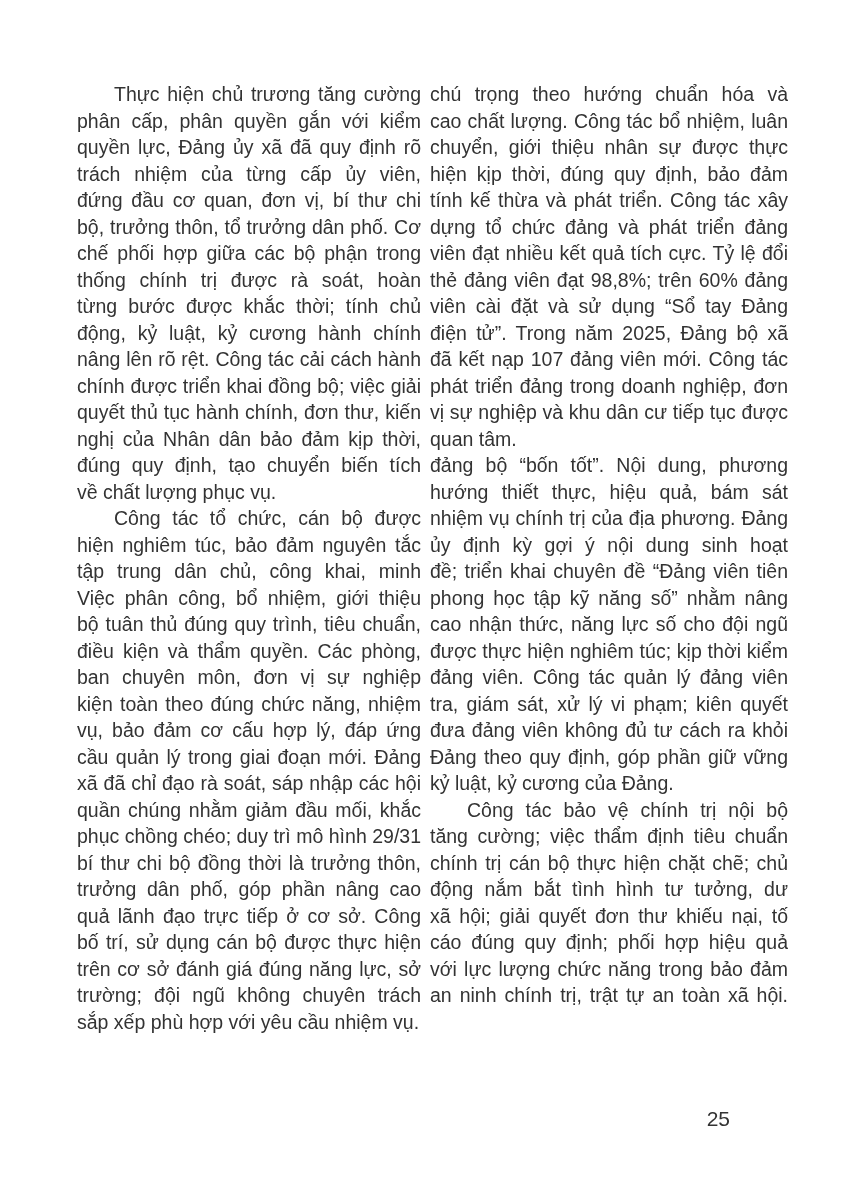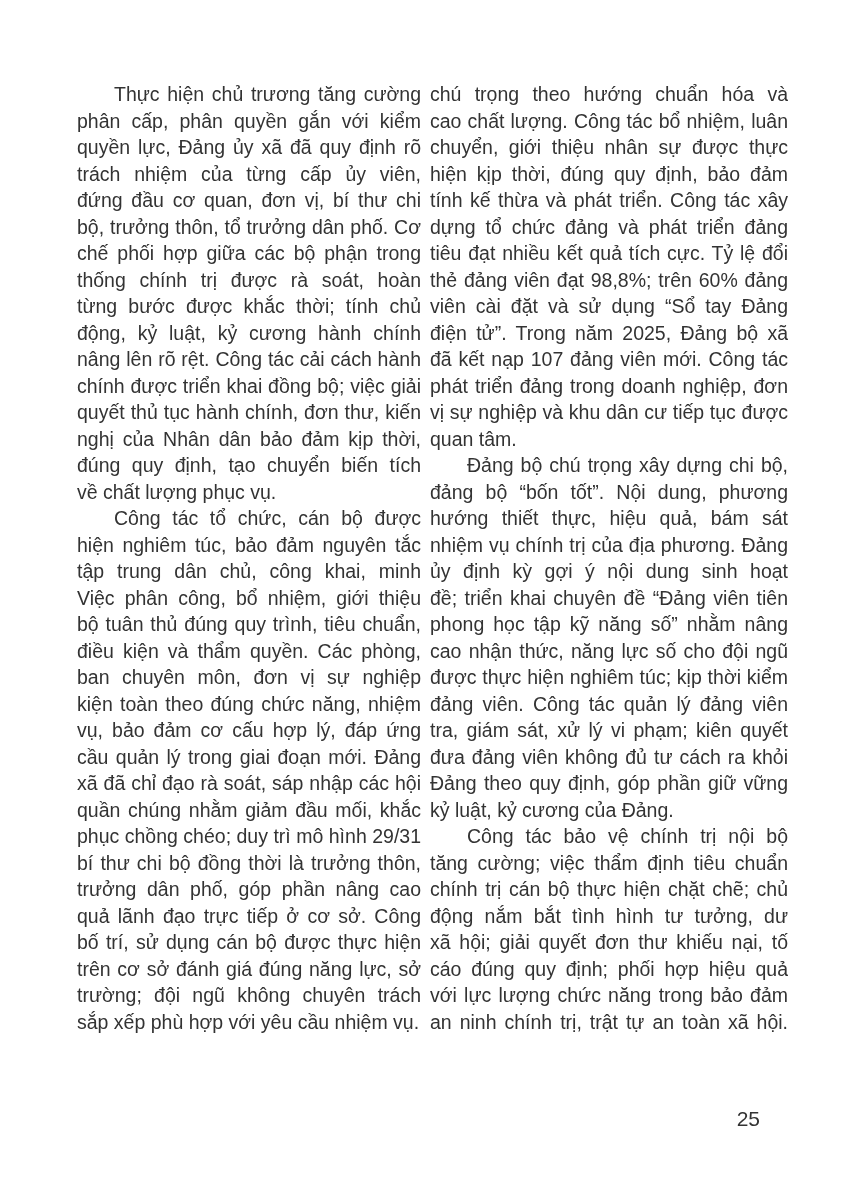--- a/index.html
+++ b/index.html
@@ -33,21 +33,21 @@
     text-align: left;
   }
   .line.jfy {
     text-align: justify;
     text-align-last: justify;
   }
   .line.indent { text-indent: 37px; }
   .page-number {
     position: absolute;
     top: 1106px;
-    left: 692px;
+    left: 662px;
     width: 68px;
     text-align: right;
     font-size: 21px;
     line-height: 26px;
     color: #333333;
   }
 </style>
 </head>
 <body>
 
@@ -95,31 +95,30 @@
       </div>
     </div>
   <div class="col col-right">
       <div class="para">
         <div class="line jfy">chú trọng theo hướng chuẩn hóa và nâng</div>
         <div class="line jfy">cao chất lượng. Công tác bổ nhiệm, luân</div>
         <div class="line jfy">chuyển, giới thiệu nhân sự được thực</div>
         <div class="line jfy">hiện kịp thời, đúng quy định, bảo đảm</div>
         <div class="line jfy">tính kế thừa và phát triển. Công tác xây</div>
         <div class="line jfy">dựng tổ chức đảng và phát triển đảng</div>
-        <div class="line jfy">tiêu đạt nhiều kết quả tích cực. Tỷ lệ đổi</div>
+        <div class="line jfy">viên đạt nhiều kết quả tích cực. Tỷ lệ đổi</div>
         <div class="line jfy">thẻ đảng viên đạt 98,8%; trên 60% đảng</div>
         <div class="line jfy">viên cài đặt và sử dụng “Sổ tay Đảng viên</div>
         <div class="line jfy">điện tử”. Trong năm 2025, Đảng bộ xã</div>
         <div class="line jfy">đã kết nạp 107 đảng viên mới. Công tác</div>
         <div class="line jfy">phát triển đảng trong doanh nghiệp, đơn</div>
         <div class="line jfy">vị sự nghiệp và khu dân cư tiếp tục được</div>
         <div class="line">quan tâm.</div>
       </div>
       <div class="para">
-        <div class="line jfy indent">Đảng bộ chú trọng xây dựng chi bộ,</div>
         <div class="line jfy">đảng bộ “bốn tốt”. Nội dung, phương</div>
         <div class="line jfy">hướng thiết thực, hiệu quả, bám sát</div>
         <div class="line jfy">nhiệm vụ chính trị của địa phương. Đảng</div>
         <div class="line jfy">ủy định kỳ gợi ý nội dung sinh hoạt chuyên</div>
         <div class="line jfy">đề; triển khai chuyên đề “Đảng viên tiên</div>
         <div class="line jfy">phong học tập kỹ năng số” nhằm nâng</div>
         <div class="line jfy">cao nhận thức, năng lực số cho đội ngũ</div>
         <div class="line jfy">được thực hiện nghiêm túc; kịp thời kiểm</div>
         <div class="line jfy">đảng viên. Công tác quản lý đảng viên</div>
         <div class="line jfy">tra, giám sát, xử lý vi phạm; kiên quyết</div>

